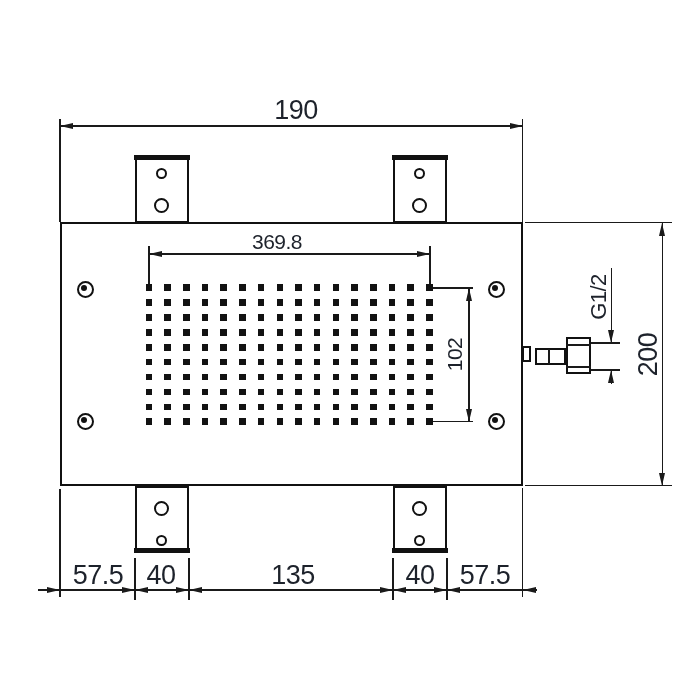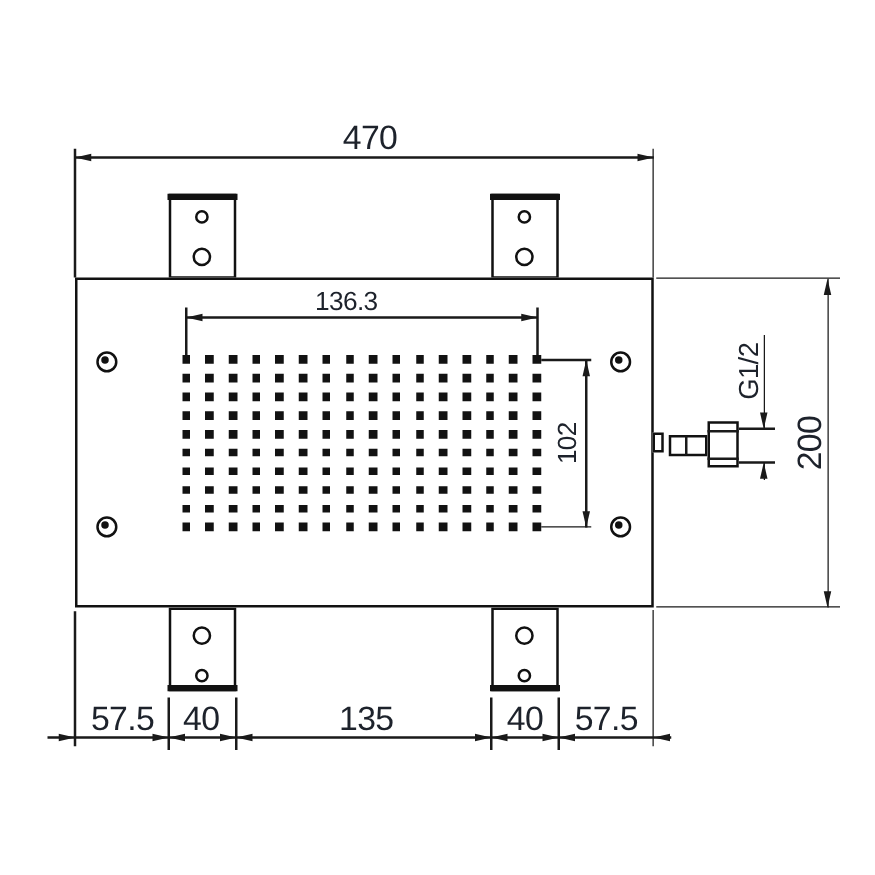--- a/index.html
+++ b/index.html
@@ -244,28 +244,28 @@
   <div class="vl" style="left:548.3px;top:348.6px;height:15.6px;width:1.6px;"></div>
   <div class="part" style="left:565.5px;top:337px;width:25.5px;height:37px;"></div>
   <div class="hl" style="left:566px;top:344.2px;width:24.5px;height:1.6px;"></div>
   <div class="hl" style="left:566px;top:366.2px;width:24.5px;height:1.6px;"></div>
 
   <div class="vl" style="left:59.4px;top:119px;height:103px;"></div>
   <div class="vl" style="left:522px;top:119px;height:103px;"></div>
   <div class="hl" style="left:60px;top:125.4px;width:463px;"></div>
   <div class="arr aL" style="left:60px;top:122.8px;"></div>
   <div class="arr aR" style="left:510px;top:122.8px;"></div>
-  <div class="lbl" style="left:266px;top:97px;width:60px;">470</div>
+  <div class="lbl" style="left:266px;top:97px;width:60px;">190</div>
 
   <div class="vl" style="left:148.4px;top:246px;height:38px;"></div>
   <div class="vl" style="left:429.4px;top:246px;height:38px;"></div>
   <div class="hl" style="left:149px;top:253.4px;width:281px;"></div>
   <div class="arr aL" style="left:149px;top:250.8px;"></div>
   <div class="arr aR" style="left:417px;top:250.8px;"></div>
-  <div class="lbl sm" style="left:237px;top:231px;width:80px;">136.3</div>
+  <div class="lbl sm" style="left:237px;top:231px;width:80px;">369.8</div>
 
   <div class="hl" style="left:433px;top:287.4px;width:40px;"></div>
   <div class="hl" style="left:433px;top:421.1px;width:40px;"></div>
   <div class="vl" style="left:468.4px;top:288px;height:134px;"></div>
   <div class="arr aU" style="left:465.8px;top:288px;"></div>
   <div class="arr aD" style="left:465.8px;top:409px;"></div>
   <div class="lbl sm rot" style="left:426px;top:343.5px;width:56px;">102</div>
 
   <div class="hl" style="left:525px;top:221.9px;width:147px;"></div>
   <div class="hl" style="left:525px;top:484.9px;width:147px;"></div>

